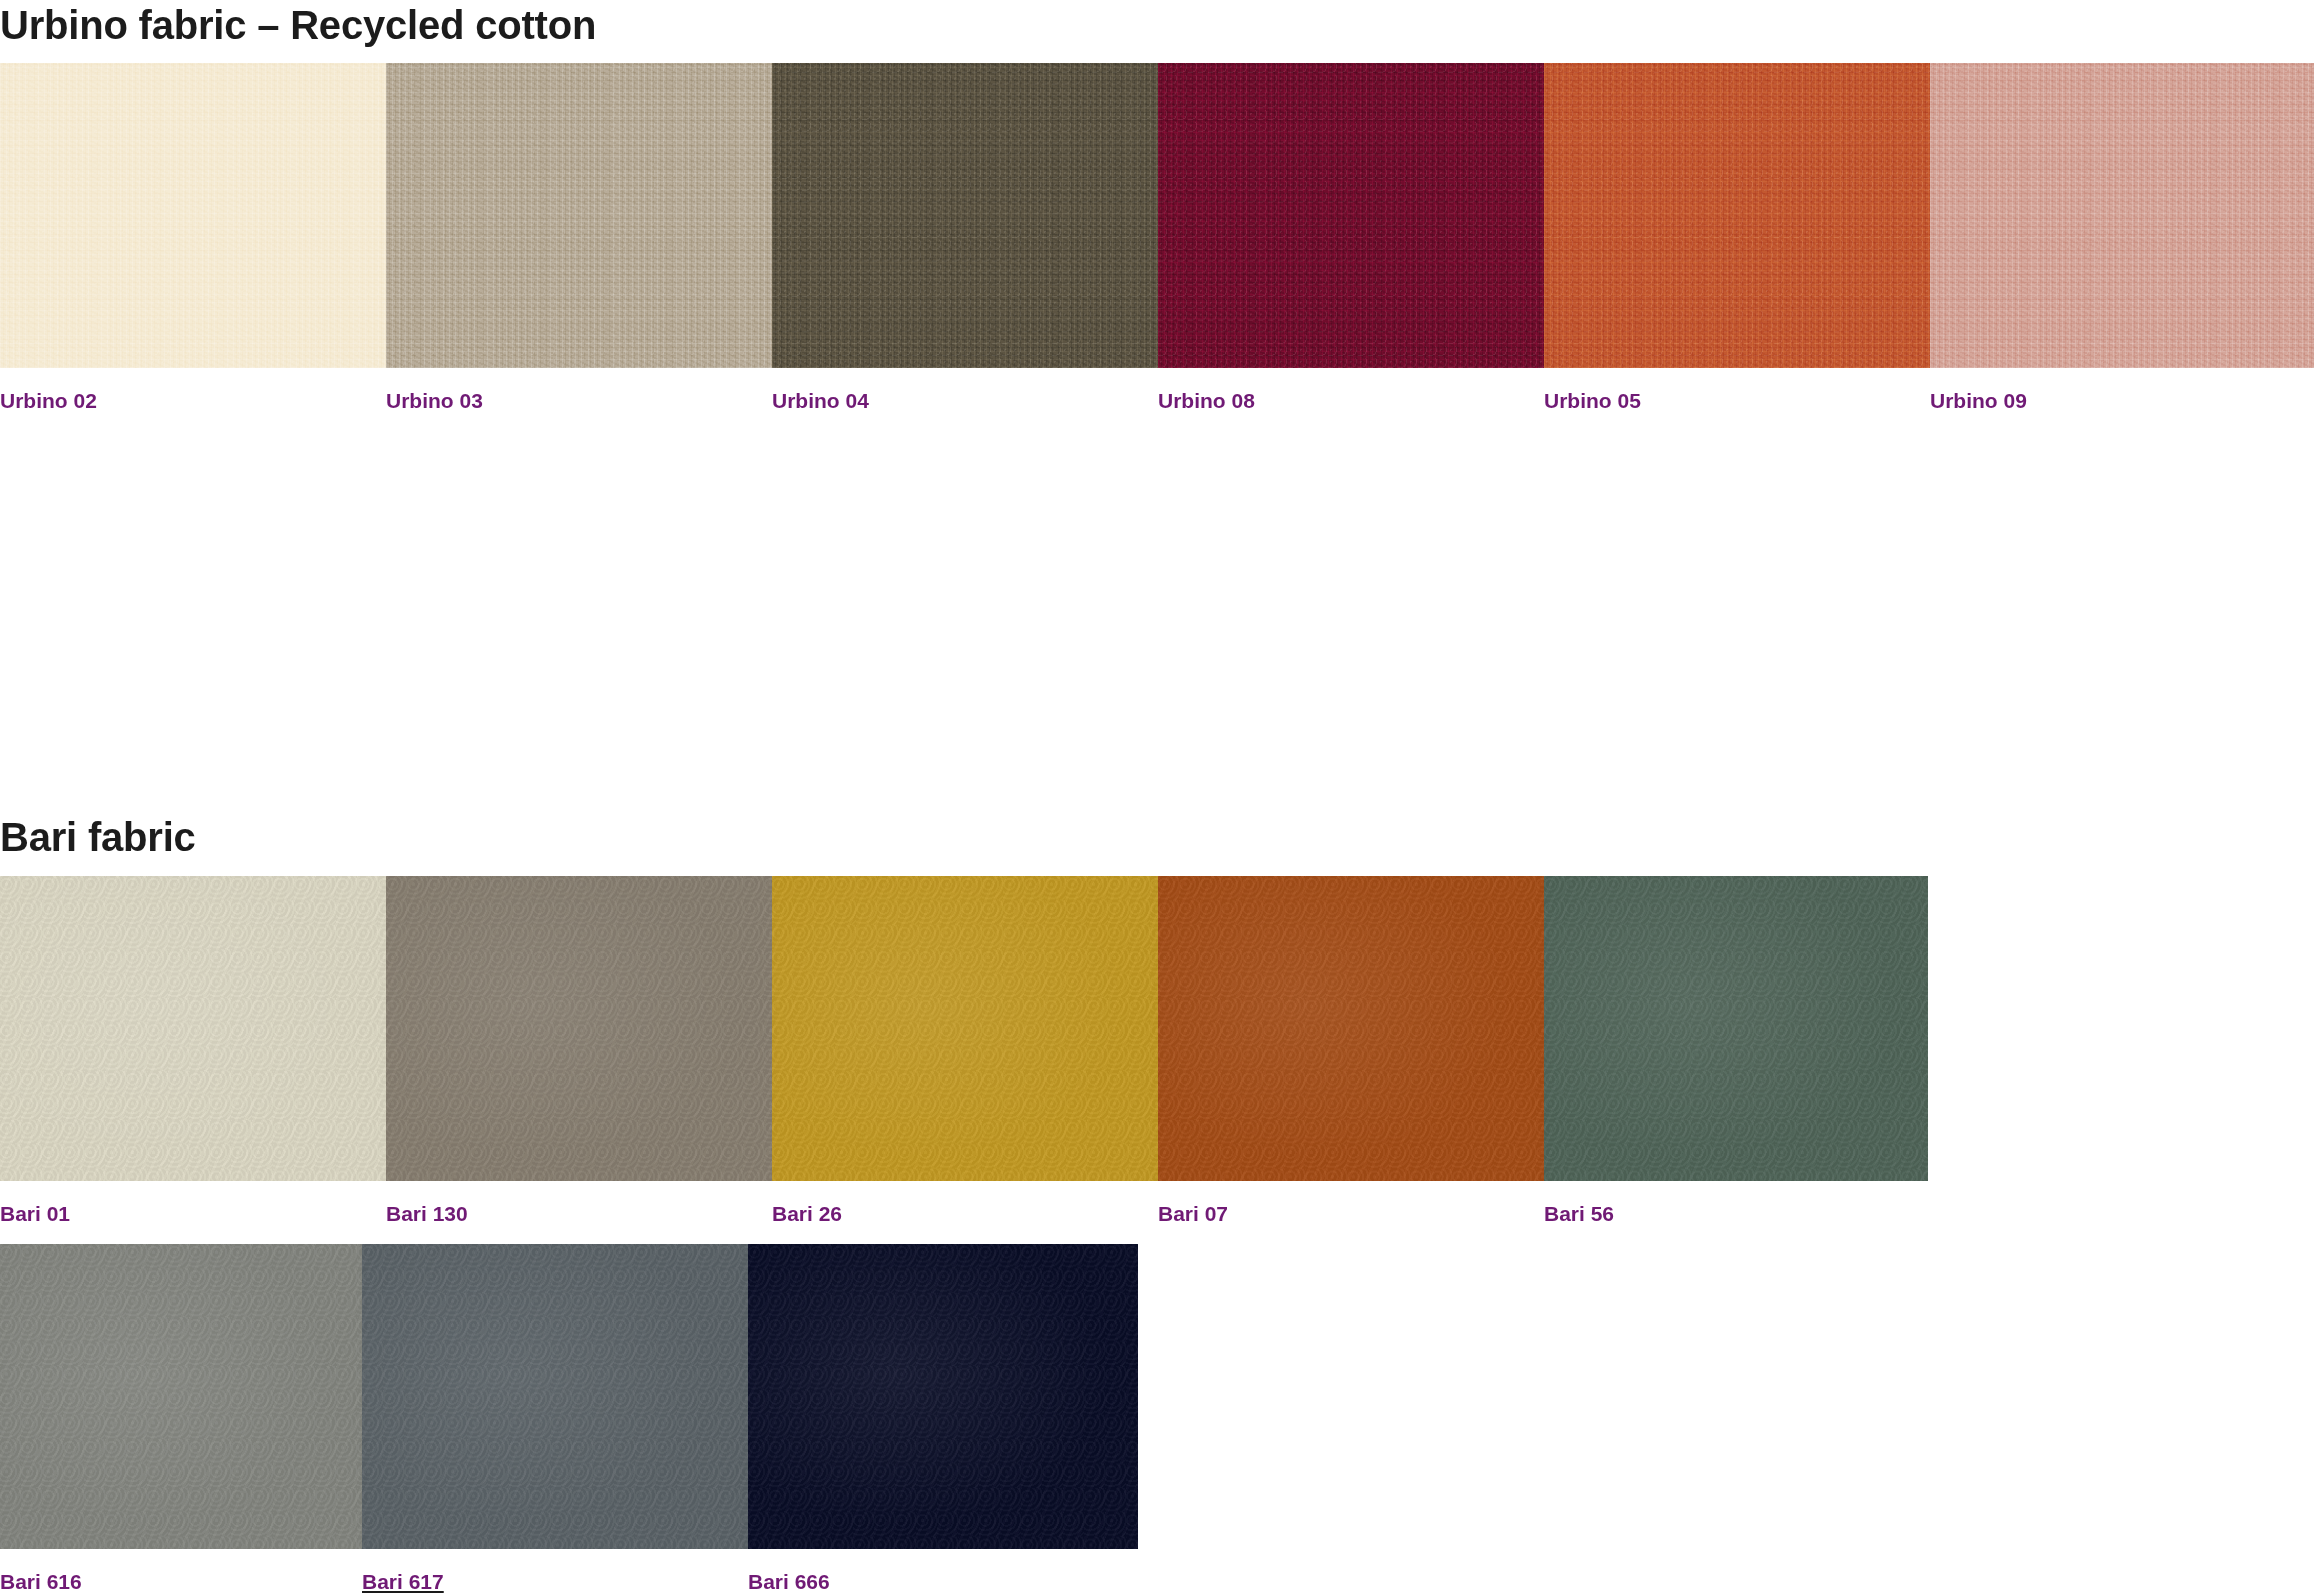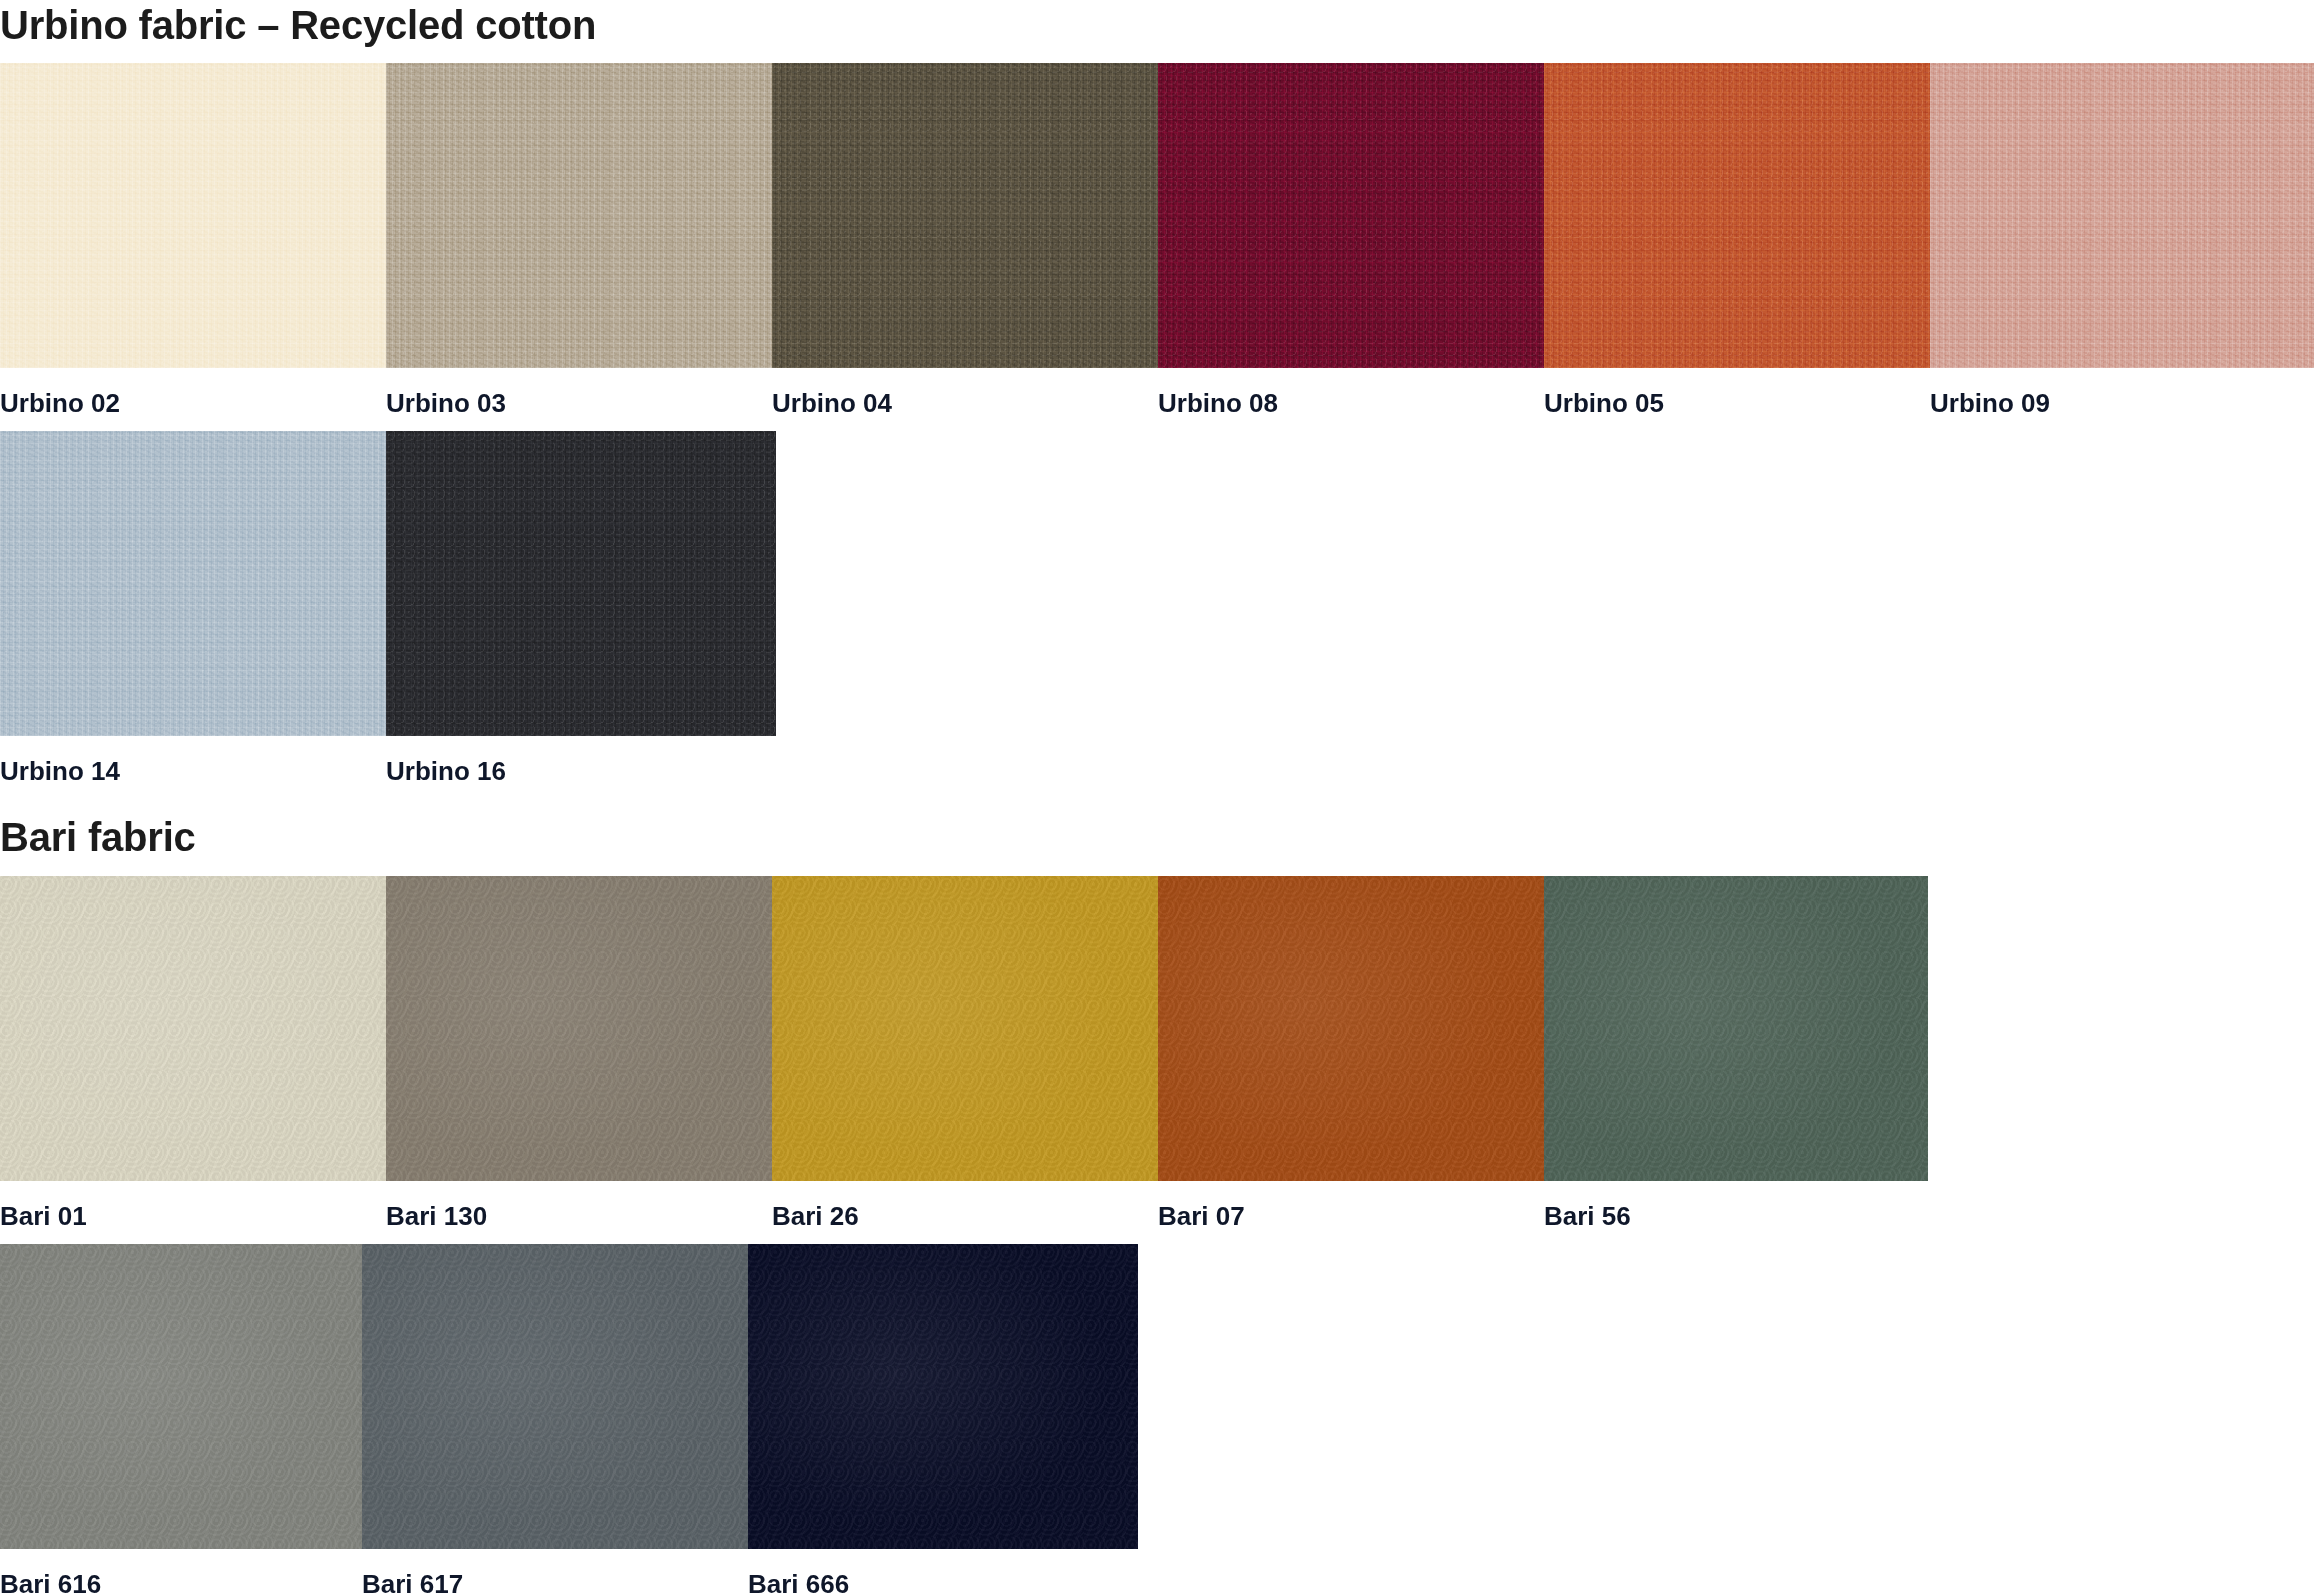--- a/index.html
+++ b/index.html
@@ -46,23 +46,23 @@
     box-sizing: border-box;
   }
 
   .swatch-tile {
     position: relative;
     width: 100%;
     overflow: hidden;
   }
 
   .swatch-label {
-    font-size: 26px;
+    font-size: 21px;
     font-weight: 700;
-    color: #0f172a;
+    color: #701a75;
     line-height: 1;
     white-space: nowrap;
   }
 
   
   .tex-weave::after {
     content: "";
     position: absolute;
     inset: 0;
     background-image:
@@ -165,30 +165,20 @@
       <div class="swatch-cell" style="width: 386px;">
         <div class="swatch-tile tex-weave" title="Urbino 05" style="height: 305px; background: rgb(192, 84, 45);"></div>
         <div class="swatch-label" style="margin-top: 22px;">Urbino 05</div>
       </div>
       <div class="swatch-cell" style="width: 384px;">
         <div class="swatch-tile tex-weave" title="Urbino 09" style="height: 305px; background: rgb(211, 161, 149);"></div>
         <div class="swatch-label" style="margin-top: 22px;">Urbino 09</div>
       </div>
     </div>
 
-  <div class="swatch-row" id="urbino-row-2" style="top:431px;">
-      <div class="swatch-cell" style="width: 386px;">
-        <div class="swatch-tile tex-weave" title="Urbino 14" style="height: 305px; background: rgb(174, 190, 203);"></div>
-        <div class="swatch-label" style="margin-top: 22px;">Urbino 14</div>
-      </div>
-      <div class="swatch-cell" style="width: 390px;">
-        <div class="swatch-tile tex-weave" title="Urbino 16" style="height: 305px; background: rgb(40, 41, 45);"></div>
-        <div class="swatch-label" style="margin-top: 22px;">Urbino 16</div>
-      </div>
-    </div>
 
   <h2 class="section-title" id="title-bari">Bari fabric</h2>
 
   <div class="swatch-row" id="bari-row-1" style="top:876px;">
       <div class="swatch-cell" style="width: 386px;">
         <div class="swatch-tile tex-smooth" title="Bari 01" style="height: 305px; background: rgb(220, 216, 196);"></div>
         <div class="swatch-label" style="margin-top: 22px;">Bari 01</div>
       </div>
       <div class="swatch-cell" style="width: 386px;">
         <div class="swatch-tile tex-smooth" title="Bari 130" style="height: 305px; background: rgb(135, 126, 112);"></div>

